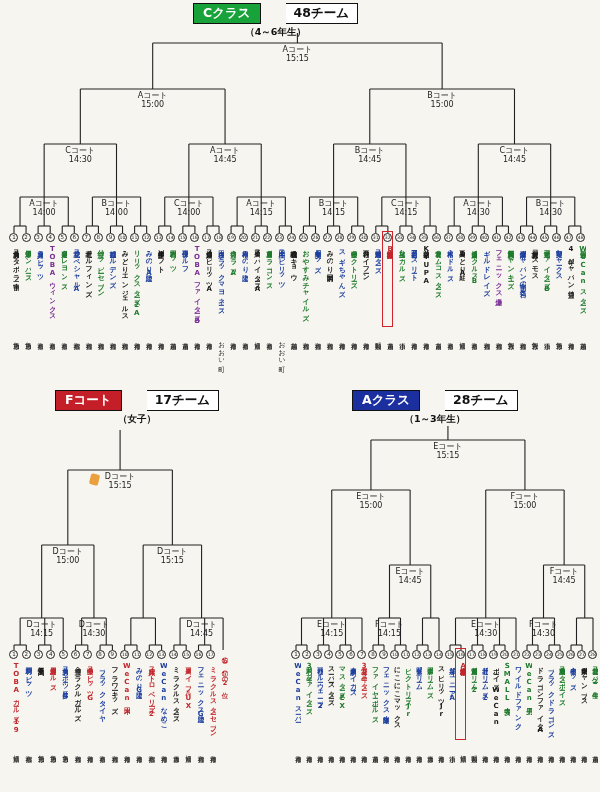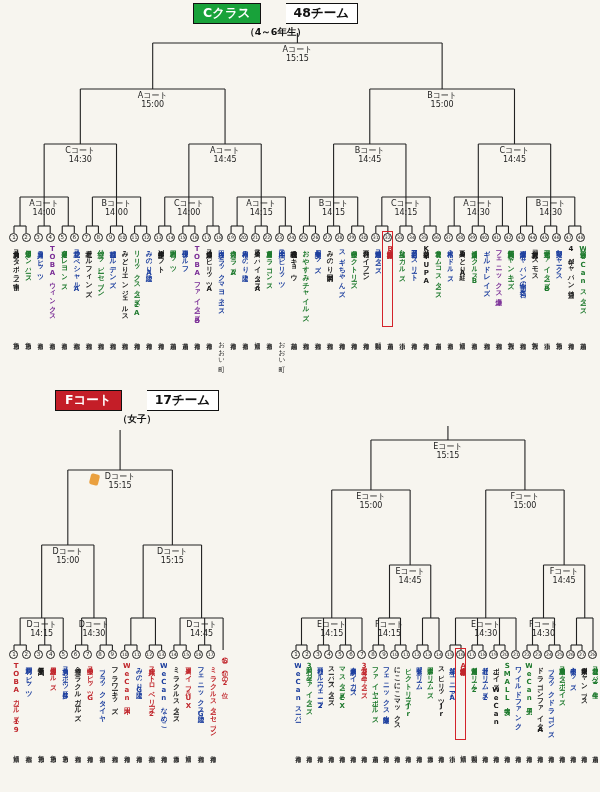--- a/index.html
+++ b/index.html
@@ -279,20 +279,24 @@
   <div class="hdr" style="left:193px;top:3px;">
     <span class="hdr-title" style="background: rgb(24, 162, 58);">Cクラス</span><span class="hdr-count">48チーム</span>
     <div class="hdr-sub">（4～6年生）</div>
   </div>
 
   <div class="hdr" style="left:55px;top:390px;">
     <span class="hdr-title" style="background: rgb(196, 30, 40);">Fコート</span><span class="hdr-count">17チーム</span>
     <div class="hdr-sub">（女子）</div>
   </div>
 
+  <div class="hdr" style="left:352px;top:390px;">
+    <span class="hdr-title" style="background: rgb(28, 47, 158);">Aクラス</span><span class="hdr-count">28チーム</span>
+    <div class="hdr-sub">（1～3年生）</div>
+  </div>
 <div class="mlabel" style="left: 23.15px; top: 199px;">
       <div>Aコート</div>
       <div>14:00</div>
     </div>
     <div class="mlabel" style="left: 95.51px; top: 199px;">
       <div>Bコート</div>
       <div>14:00</div>
     </div>
     <div class="mlabel" style="left: 59.33px; top: 146px;">
       <div>Cコート</div>

